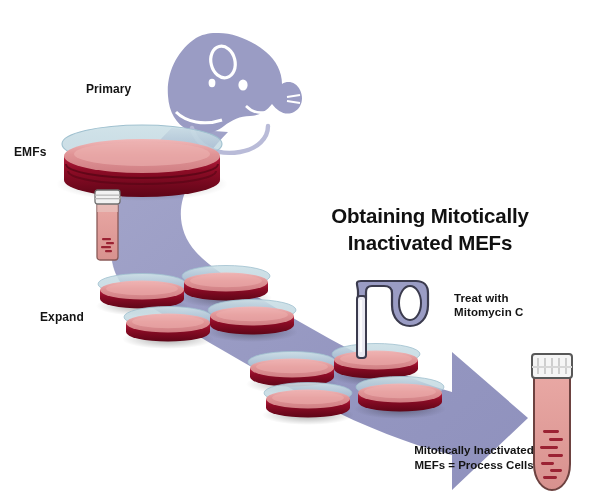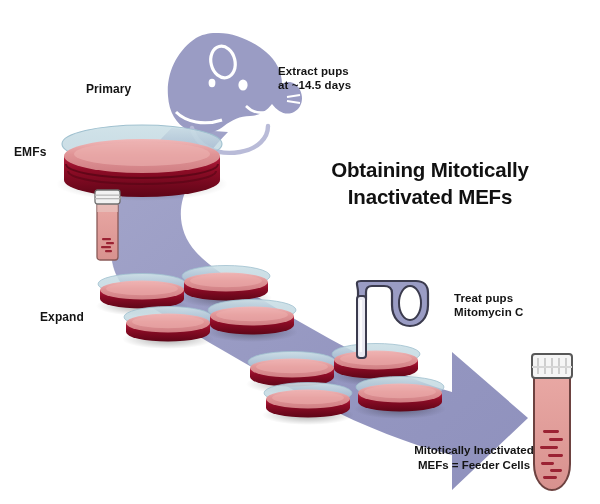--- a/index.html
+++ b/index.html
@@ -25,20 +25,21 @@
   .lbl-md{font-size:12px;}
   .title{
     position:absolute;
     color:#111;
     font-weight:bold;
     font-size:20.5px;
     line-height:1.32;
     text-align:center;
     white-space:pre-line;
     letter-spacing:-.2px;
+    margin-top:46px;
   }
   .cap{
     position:absolute;
     color:#141414;
     font-weight:bold;
     font-size:11.5px;
     line-height:1.3;
     text-align:center;
     white-space:pre-line;
   }
@@ -209,31 +210,29 @@
         <rect x="-4" y="86" width="15" height="3" rx="1.4"></rect>
         <rect x="-11" y="94" width="13" height="3" rx="1.4"></rect>
         <rect x="-2" y="101" width="12" height="3" rx="1.4"></rect>
         <rect x="-9" y="108" width="14" height="3" rx="1.4"></rect>
       </g>
     </g>
   </svg>
 
   <div class="lbl lbl-md" style="left:86px;top:82px;">Primary</div>
 
-  <div class="lbl lbl-sm" style="left:278px;top:64px;">Extract pups
-at ~14.5 days</div>
 
   <div class="lbl lbl-md" style="left:14px;top:145px;">EMFs</div>
 
 
 
   <div class="lbl lbl-md" style="left:40px;top:310px;text-align:center;">Expand</div>
 
-  <div class="lbl lbl-sm" style="left:454px;top:291px;">Treat pups
+  <div class="lbl lbl-sm" style="left:454px;top:291px;">Treat with
 Mitomycin C</div>
 
   <div class="cap" style="left:398px;top:443px;width:152px;">Mitotically Inactivated
-MEFs =  Feeder Cells</div>
+MEFs =  Process Cells</div>
 
   <div class="title" style="left:312px;top:156px;width:236px;">Obtaining Mitotically
 Inactivated MEFs</div>
 
 </div>
 
 </body></html>

